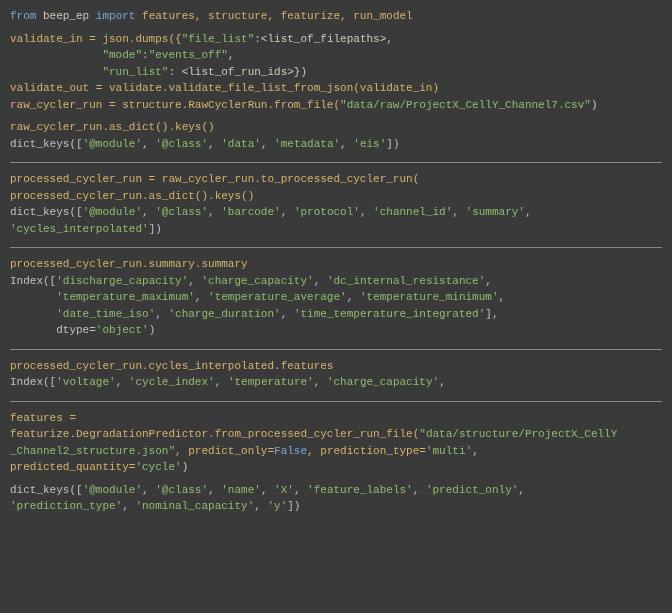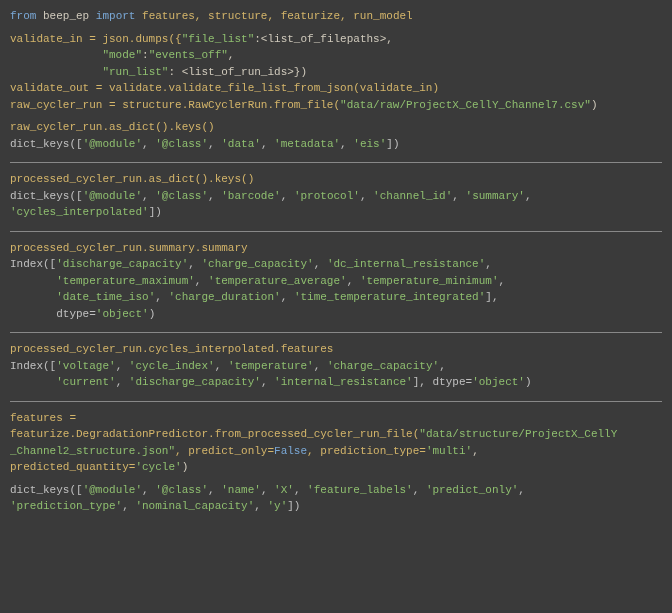--- a/index.html
+++ b/index.html
@@ -41,41 +41,41 @@
 <div class="code-line"><span class="fn">validate_out = validate.validate_file_list_from_json(validate_in)</span></div>
 <div class="code-line"><span class="fn">raw_cycler_run = structure.RawCyclerRun.from_file(</span><span class="str">"data/raw/ProjectX_CellY_Channel7.csv"</span><span class="txt">)</span></div>
 <div style="height:6px"></div>
 <div class="code-line"><span class="fn">raw_cycler_run.as_dict().keys()</span></div>
 <div class="code-line"><span class="out">dict_keys([</span><span class="str">'@module'</span><span class="out">, </span><span class="str">'@class'</span><span class="out">, </span><span class="str">'data'</span><span class="out">, </span><span class="str">'metadata'</span><span class="out">, </span><span class="str">'eis'</span><span class="out">])</span></div>
 </div>
 
 <hr class="sep">
 
 <div class="block">
+<div class="code-line"><span class="fn">processed_cycler_run = raw_cycler_run.to_processed_cycler_run(</span></div>
 <div class="code-line"><span class="fn">processed_cycler_run.as_dict().keys()</span></div>
 <div class="code-line"><span class="out">dict_keys([</span><span class="str">'@module'</span><span class="out">, </span><span class="str">'@class'</span><span class="out">, </span><span class="str">'barcode'</span><span class="out">, </span><span class="str">'protocol'</span><span class="out">, </span><span class="str">'channel_id'</span><span class="out">, </span><span class="str">'summary'</span><span class="out">,</span></div>
 <div class="code-line"><span class="str">'cycles_interpolated'</span><span class="out">])</span></div>
 </div>
 
 <hr class="sep">
 
 <div class="block">
 <div class="code-line"><span class="fn">processed_cycler_run.summary.summary</span></div>
 <div class="code-line"><span class="out">Index([</span><span class="str">'discharge_capacity'</span><span class="out">, </span><span class="str">'charge_capacity'</span><span class="out">, </span><span class="str">'dc_internal_resistance'</span><span class="out">,</span></div>
 <div class="code-line"><span class="out">       </span><span class="str">'temperature_maximum'</span><span class="out">, </span><span class="str">'temperature_average'</span><span class="out">, </span><span class="str">'temperature_minimum'</span><span class="out">,</span></div>
 <div class="code-line"><span class="out">       </span><span class="str">'date_time_iso'</span><span class="out">, </span><span class="str">'charge_duration'</span><span class="out">, </span><span class="str">'time_temperature_integrated'</span><span class="out">],</span></div>
 <div class="code-line"><span class="out">       dtype=</span><span class="str">'object'</span><span class="out">)</span></div>
 </div>
 
 <hr class="sep">
 
 <div class="block">
 <div class="code-line"><span class="fn">processed_cycler_run.cycles_interpolated.features</span></div>
 <div class="code-line"><span class="out">Index([</span><span class="str">'voltage'</span><span class="out">, </span><span class="str">'cycle_index'</span><span class="out">, </span><span class="str">'temperature'</span><span class="out">, </span><span class="str">'charge_capacity'</span><span class="out">,</span></div>
-<div class="code-line"><span class="out">       </span><span class="str">'current'</span><span class="out">, </span><span class="str">'discharge_capacity'</span><span class="out">, </span><span class="str">'internal_resistance'</span><span class="out">], dtype=</span><span class="str">'object'</span><span class="out">)</span></div>
 </div>
 
 <hr class="sep">
 
 <div class="block">
 <div class="code-line"><span class="fn">features =</span></div>
 <div class="code-line"><span class="fn">featurize.DegradationPredictor.from_processed_cycler_run_file(</span><span class="str">"data/structure/ProjectX_CellY</span></div>
 <div class="code-line"><span class="str">_Channel2_structure.json"</span><span class="fn">, predict_only=</span><span class="kw">False</span><span class="fn">, prediction_type=</span><span class="str">'multi'</span><span class="txt">,</span></div>
 <div class="code-line"><span class="fn">predicted_quantity=</span><span class="str">'cycle'</span><span class="txt">)</span></div>
 <div style="height:6px"></div>

